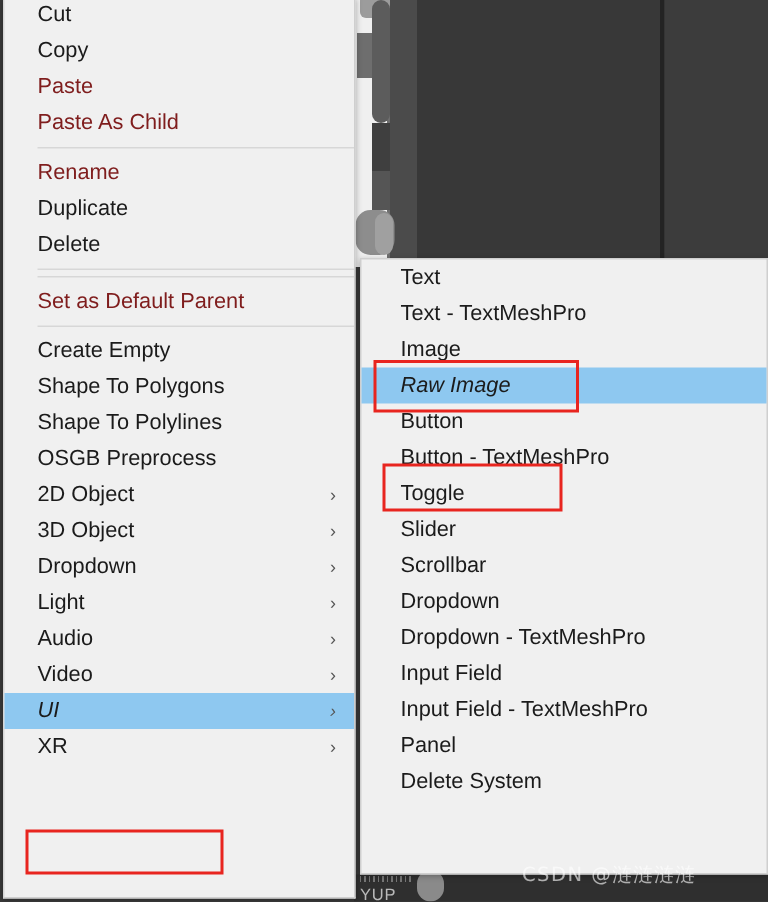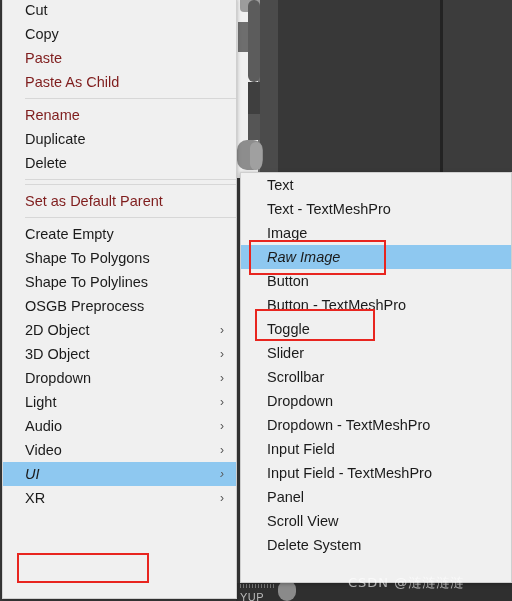--- a/index.html
+++ b/index.html
@@ -127,21 +127,20 @@
       <div class="mi"><span>Button</span></div>
       <div class="mi"><span>Button - TextMeshPro</span></div>
       <div class="mi"><span>Toggle</span></div>
       <div class="mi"><span>Slider</span></div>
       <div class="mi"><span>Scrollbar</span></div>
       <div class="mi"><span>Dropdown</span></div>
       <div class="mi"><span>Dropdown - TextMeshPro</span></div>
       <div class="mi"><span>Input Field</span></div>
       <div class="mi"><span>Input Field - TextMeshPro</span></div>
       <div class="mi"><span>Panel</span></div>
-      <div class="mi"><span>Scroll View</span></div>
       <div class="mi"><span>Delete System</span></div>
     </div>
 </div>
 
 <div class="redbox" id="redbox-ui"></div>
 <div class="redbox" id="redbox-rawimage"></div>
 <div class="redbox" id="redbox-toggle"></div>
 
 <div id="watermark">CSDN @涟涟涟涟</div>
 

